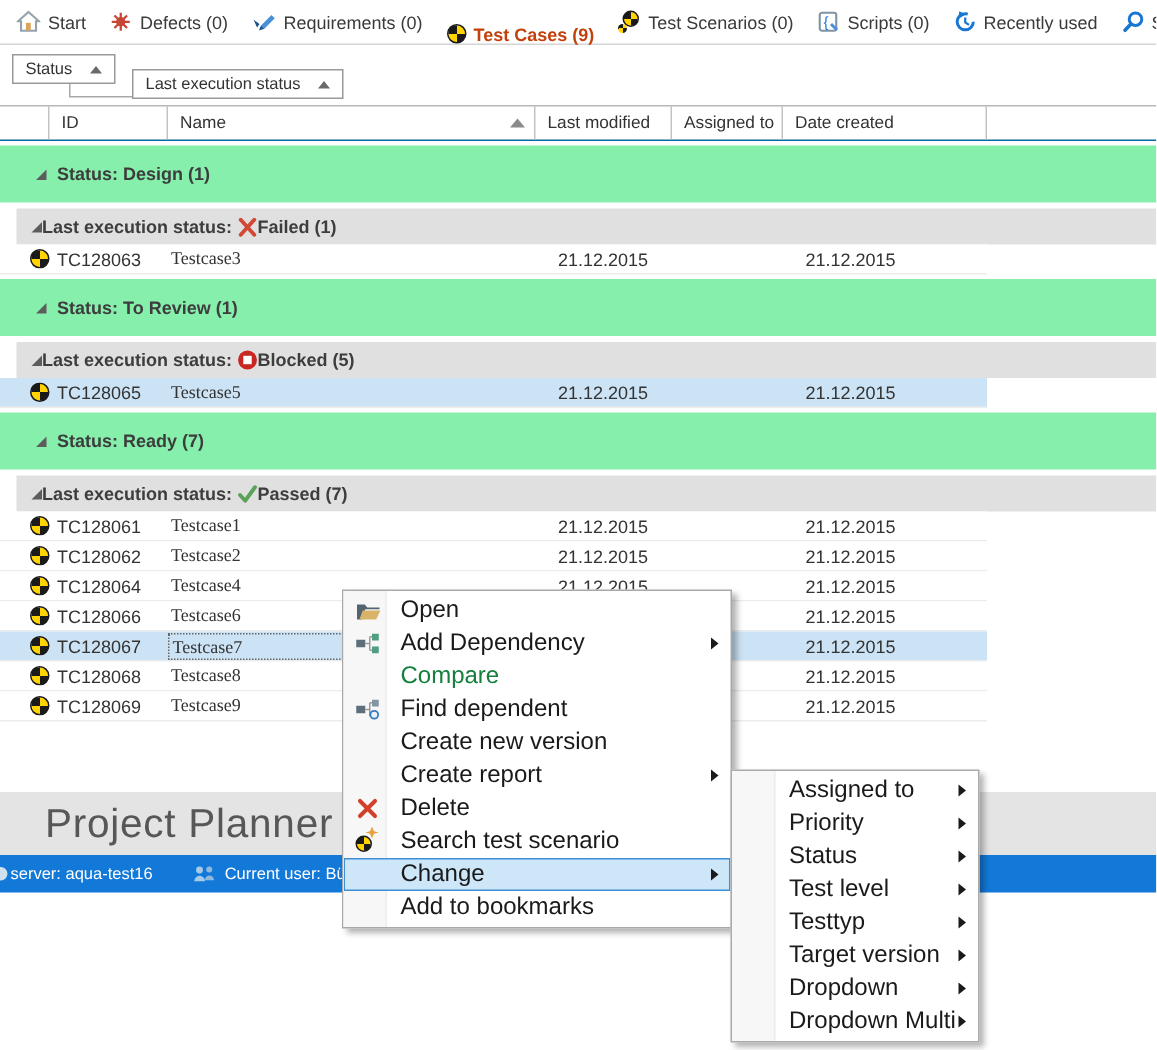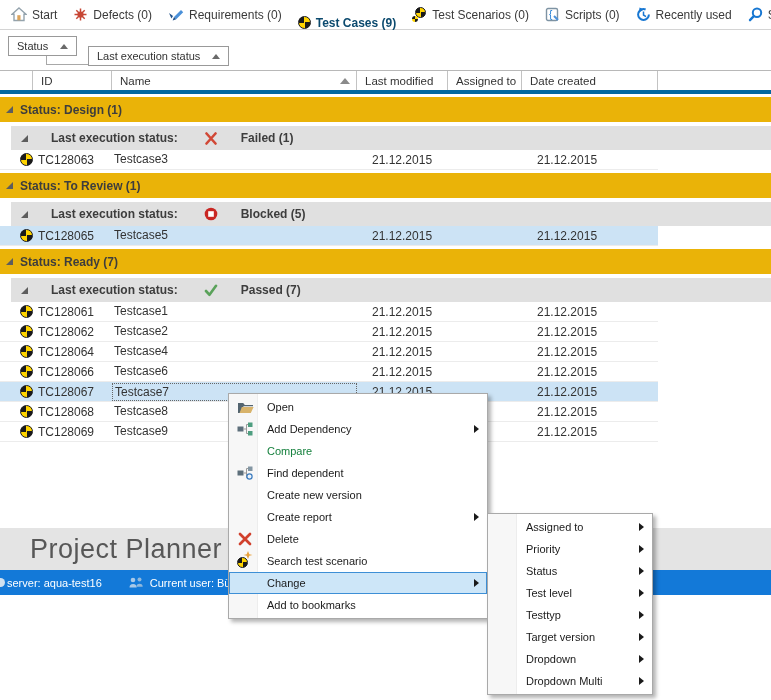--- a/index.html
+++ b/index.html
@@ -4,21 +4,21 @@
 <style>
   html,body{margin:0;padding:0;background:#fff;}
   .stage{position:relative;width:771px;height:700px;overflow:hidden;background:#fff;
          font-family:"Liberation Sans",sans-serif;color:#333;}
 
   
   .tabbar{position:absolute;left:0;top:0;width:771px;height:30px;display:flex;align-items:center;
           padding-left:4px;border-bottom:1px solid #d4d4d4;box-sizing:border-box;background:#fff;}
   .tab{position:relative;height:30px;display:flex;align-items:center;gap:5px;padding:0 9px 0 7px;
        font-size:12px;color:#3a3a3a;cursor:default;white-space:nowrap;}
-  .tab.sel{color:#0c4a6e;font-weight:bold;margin-top:16px;}
+  .tab.sel{color:#c2410c;font-weight:bold;margin-top:16px;}
   .tab.sel::after{content:"";position:absolute;left:0;right:0;bottom:-1px;height:3px;background:#1777d2;}
   .ticon{display:inline-flex;align-items:center;justify-content:center;}
   .tc-circle{width:13px;height:13px;border-radius:50%;border:1px solid #1a1a1a;box-sizing:border-box;
     background:conic-gradient(#ffd400 0 25%, #1a1a1a 25% 50%, #ffd400 50% 75%, #1a1a1a 75%);}
   .ts-wrap{position:relative;width:15px;height:15px;}
   .ts-main{position:absolute;left:3px;top:0;width:11px;height:11px;border-radius:50%;border:1px solid #1a1a1a;box-sizing:border-box;
     background:conic-gradient(#ffd400 0 25%, #1a1a1a 25% 50%, #ffd400 50% 75%, #1a1a1a 75%);}
   .ts-dot{position:absolute;left:0;bottom:0;width:6px;height:6px;border-radius:50%;
     background:conic-gradient(#ffd400 0 25%, #1a1a1a 25% 50%, #ffd400 50% 75%, #1a1a1a 75%);}
 
@@ -29,47 +29,47 @@
   .chip1{left:8px;top:5px;}
   .chip2{left:88px;top:15px;}
   .tri-up{width:0;height:0;border-left:4px solid transparent;border-right:4px solid transparent;
           border-bottom:5px solid #6a6a6a;}
   .conn{position:absolute;background:#a8a8a8;}
   .conn-v{left:46px;top:25px;width:1px;height:8px;}
   .conn-h{left:46px;top:33px;width:42px;height:1px;}
 
   
   .ghead{position:absolute;left:0;top:70px;width:771px;height:24px;display:flex;background:#fff;
-         border-top:1px solid #b8b8b8;border-bottom:4px solid #0369a1;box-sizing:border-box;font-size:11.5px;color:#333;}
+         border-top:1px solid #b8b8b8;border-bottom:1px solid #0369a1;box-sizing:border-box;font-size:11.5px;color:#333;}
   .hcell{display:flex;align-items:center;border-right:1px solid #c3c3c3;box-sizing:border-box;padding-left:8px;}
   .h0{width:33px;padding-left:0;}
   .hid{width:79px;}
   .hname{width:245px;justify-content:space-between;padding-right:6px;}
   .hmod{width:91px;}
   .hass{width:74px;}
   .hcre{width:136px;}
   .hlast{flex:1;border-right:none;}
   .sort-up{width:0;height:0;border-left:5px solid transparent;border-right:5px solid transparent;
            border-bottom:6px solid #8a8a8a;}
 
   
   .gbody{position:absolute;left:0;top:94px;width:771px;}
-  .grow{height:25px;background:#eab308;margin-top:3px;display:flex;align-items:center;gap:7px;
-        padding-left:6px;box-sizing:border-box;font-size:12px;font-weight:bold;color:#3d3d3d;}
-  .sgrow{height:24px;background:#e0e0e0;margin-left:11px;margin-top:4px;display:flex;align-items:center;gap:23px;
+  .grow{height:38px;background:#86efac;margin-top:3px;display:flex;align-items:center;gap:7px;
+        padding-left:24px;box-sizing:border-box;font-size:12px;font-weight:bold;color:#3d3d3d;}
+  .sgrow{height:24px;background:#e0e0e0;margin-left:11px;margin-top:4px;display:flex;align-items:center;gap:0;
          padding-left:10px;box-sizing:border-box;font-size:12px;font-weight:bold;color:#3d3d3d;}
   .expander{width:0;height:0;border-left:7px solid transparent;border-bottom:7px solid #5d5d5d;}
   .sicon{display:inline-flex;margin-left:3px;}
   .drow{width:658px;height:20px;display:flex;align-items:center;border-bottom:1px solid #ececec;
         box-sizing:border-box;font-size:12px;color:#333;background:#fff;cursor:default;}
   .drow.selrow{background:#cce3f5;}
   .dc{box-sizing:border-box;white-space:nowrap;overflow:hidden;}
   .c-icon{width:36px;padding-left:20px;display:flex;align-items:center;}
   .c-id{width:76px;padding-left:2px;}
-  .c-name{width:245px;padding-left:2px;height:18px;line-height:17px;}
+  .c-name{width:245px;padding-left:2px;height:18px;line-height:17px;font-family:Liberation Serif, serif;}
   .c-name.focused{border:1px dotted #666;}
   .c-mod{width:91px;padding-left:15px;}
   .c-ass{width:74px;padding-left:15px;}
   .c-cre{width:136px;padding-left:15px;}
 
   
   .band{position:absolute;left:0;top:528px;width:771px;height:42px;background:#e4e4e4;display:flex;
         align-items:center;gap:36px;padding-left:30px;box-sizing:border-box;}
   .band .navitem{font-size:27px;color:#575757;letter-spacing:.5px;white-space:nowrap;}
   .statusbar{position:absolute;left:0;top:570px;width:771px;height:25px;background:#1379d8;display:flex;
@@ -79,21 +79,21 @@
   .sb-people{margin-left:26px;display:inline-flex;}
   .sb-text2{margin-left:5px;}
 
   
   .menu{position:absolute;background:#fff;border:1px solid #a9a9a9;box-shadow:3px 3px 4px rgba(0,0,0,.3);
         padding:2px 0;box-sizing:border-box;z-index:20;}
   .menu::before{content:"";position:absolute;left:0;top:0;bottom:0;width:28px;background:#f7f7f7;
         border-right:1px solid #ededed;}
   .mainmenu{left:228px;top:393px;width:260px;}
   .submenu{left:487px;top:513px;width:166px;z-index:21;}
-  .mi{position:relative;height:22px;display:flex;align-items:center;padding-left:38px;font-size:11px;
+  .mi{position:relative;height:22px;display:flex;align-items:center;padding-left:38px;font-size:16px;
       color:#1a1a1a;cursor:default;white-space:nowrap;}
   .mi.disabled{color:#15803d;}
   .mi.hl{background:#cde6f8;box-shadow:inset 0 0 0 1px #3d8fd6;}
   .mi-icon{position:absolute;left:6px;top:0;width:20px;height:22px;display:flex;align-items:center;justify-content:center;}
   .mi-arrow{position:absolute;right:8px;top:7px;width:0;height:0;border-top:4px solid transparent;
             border-bottom:4px solid transparent;border-left:5px solid #1a1a1a;}
   .cts-wrap{position:relative;width:16px;height:16px;}
   .cts-dot{position:absolute;left:0;bottom:1px;width:11px;height:11px;border-radius:50%;border:1px solid #1a1a1a;box-sizing:border-box;
     background:conic-gradient(#ffd400 0 25%, #1a1a1a 25% 50%, #ffd400 50% 75%, #1a1a1a 75%);}
 </style>

